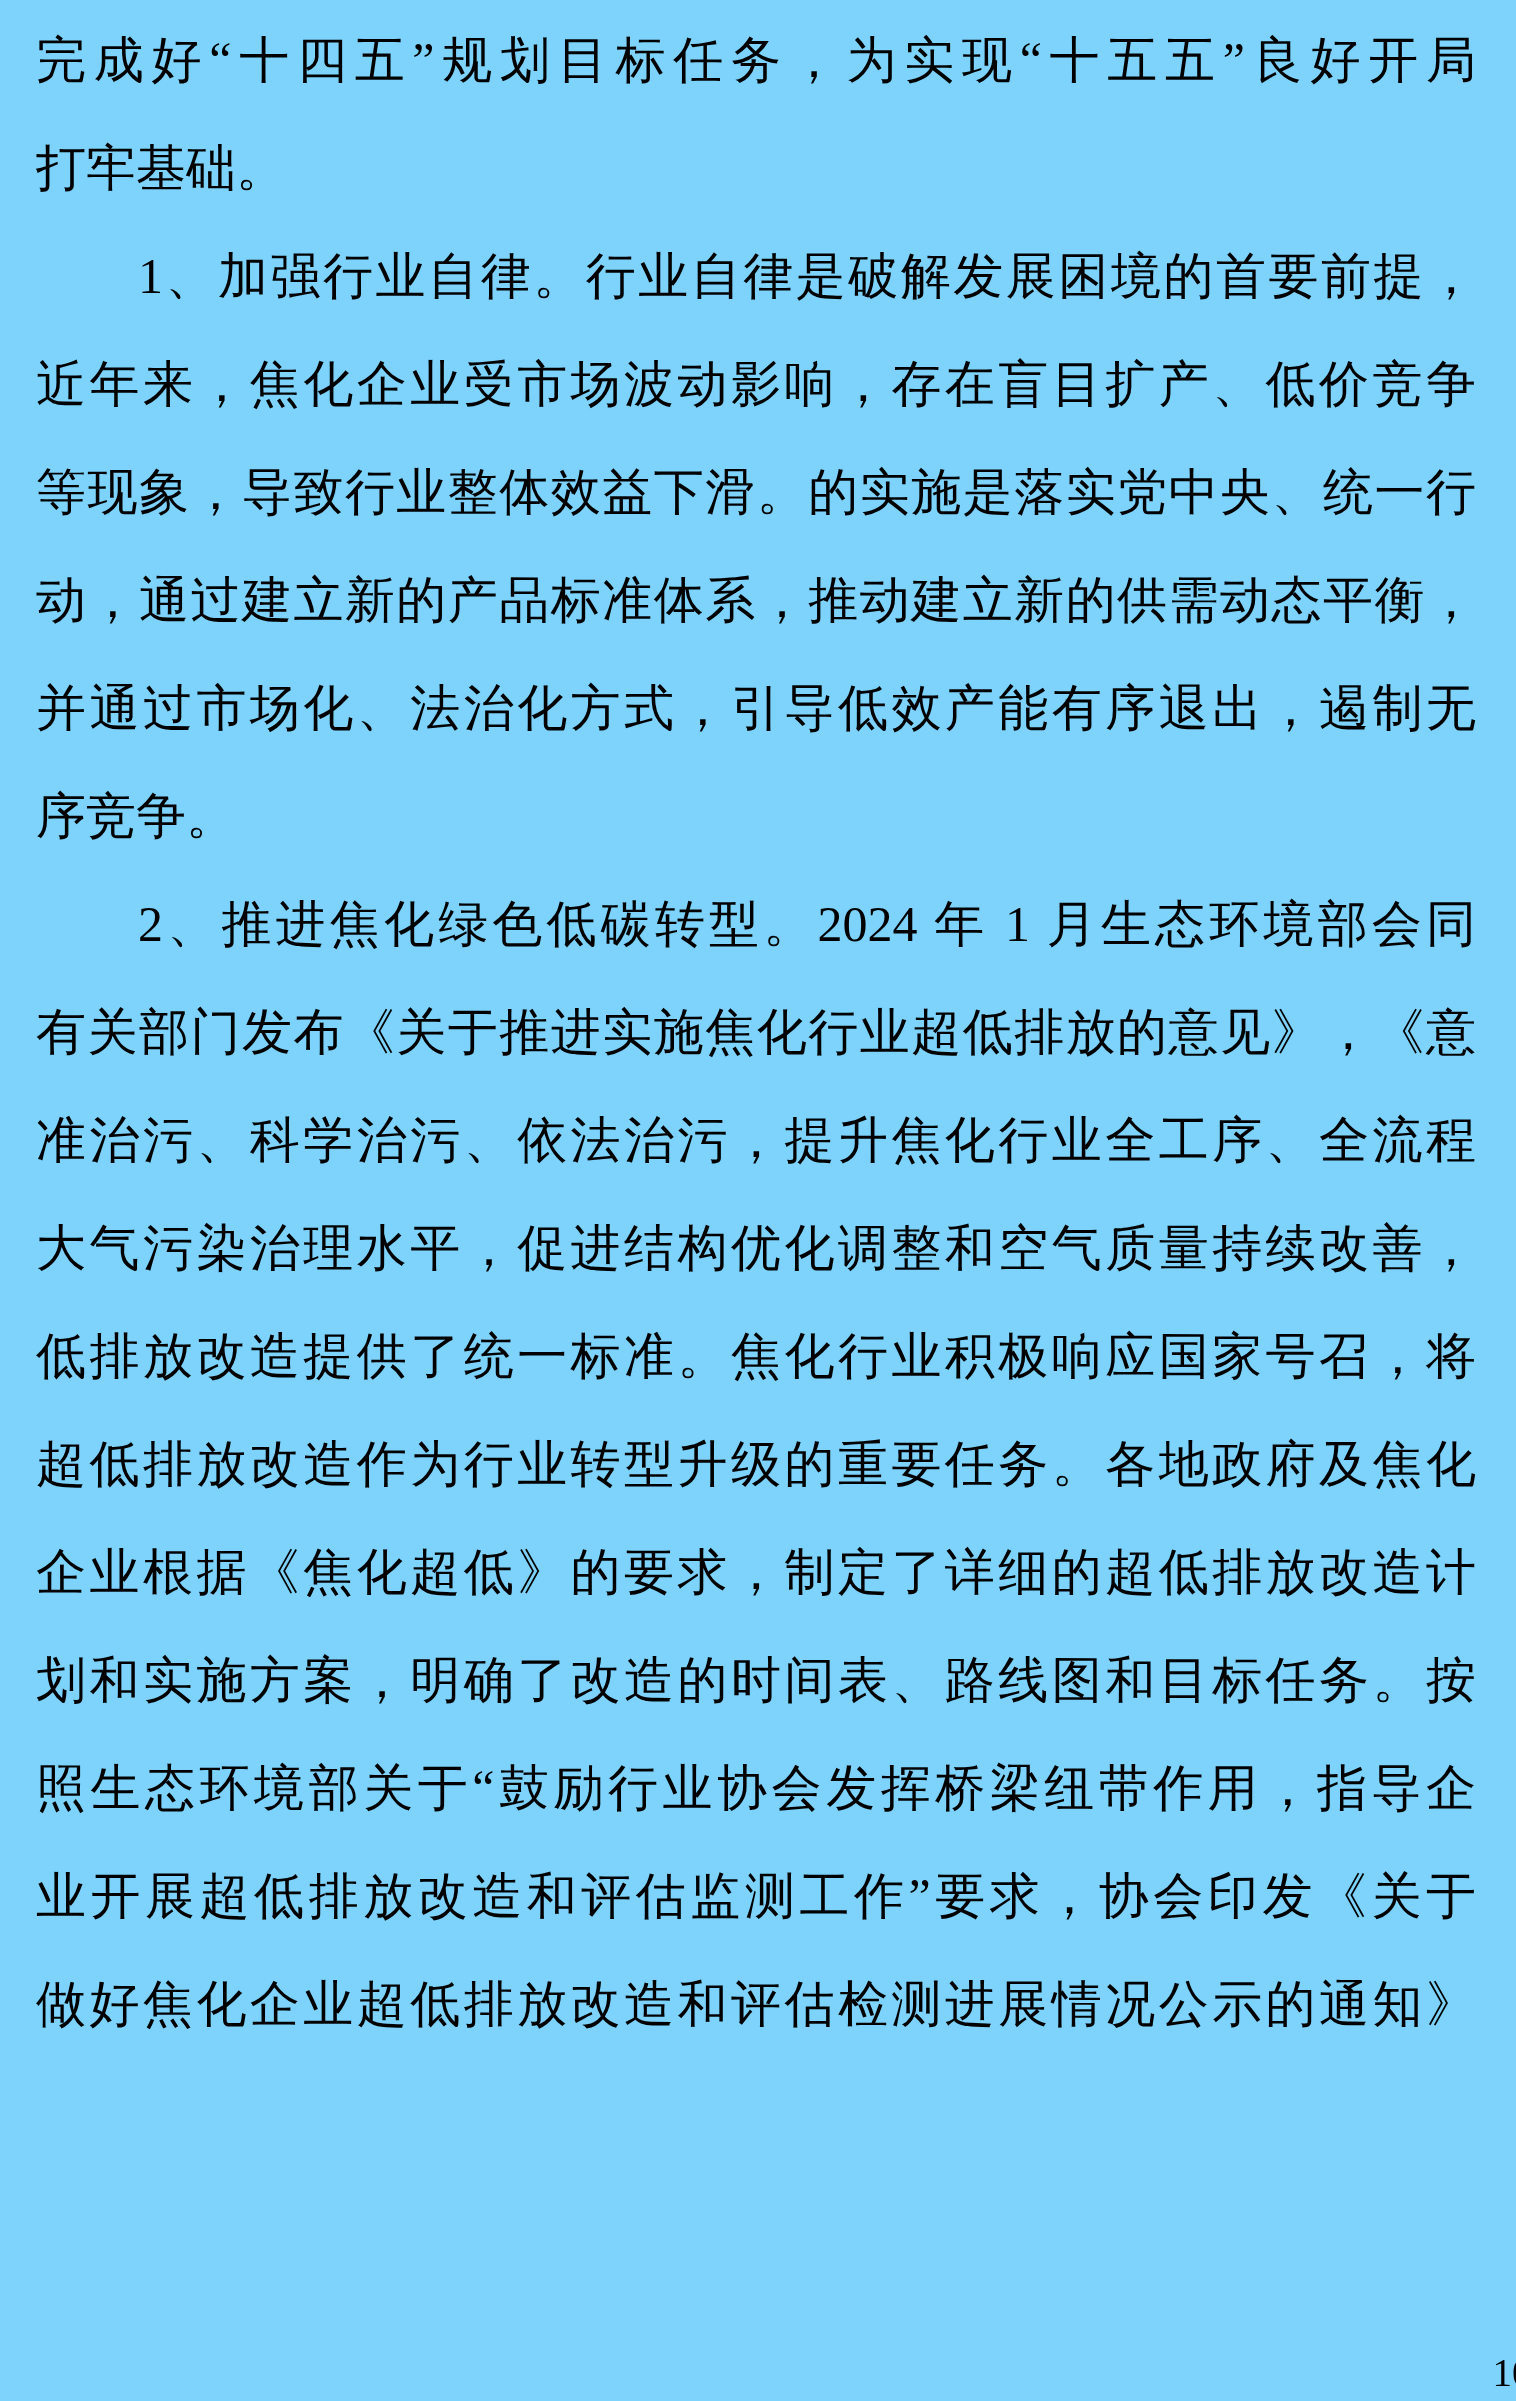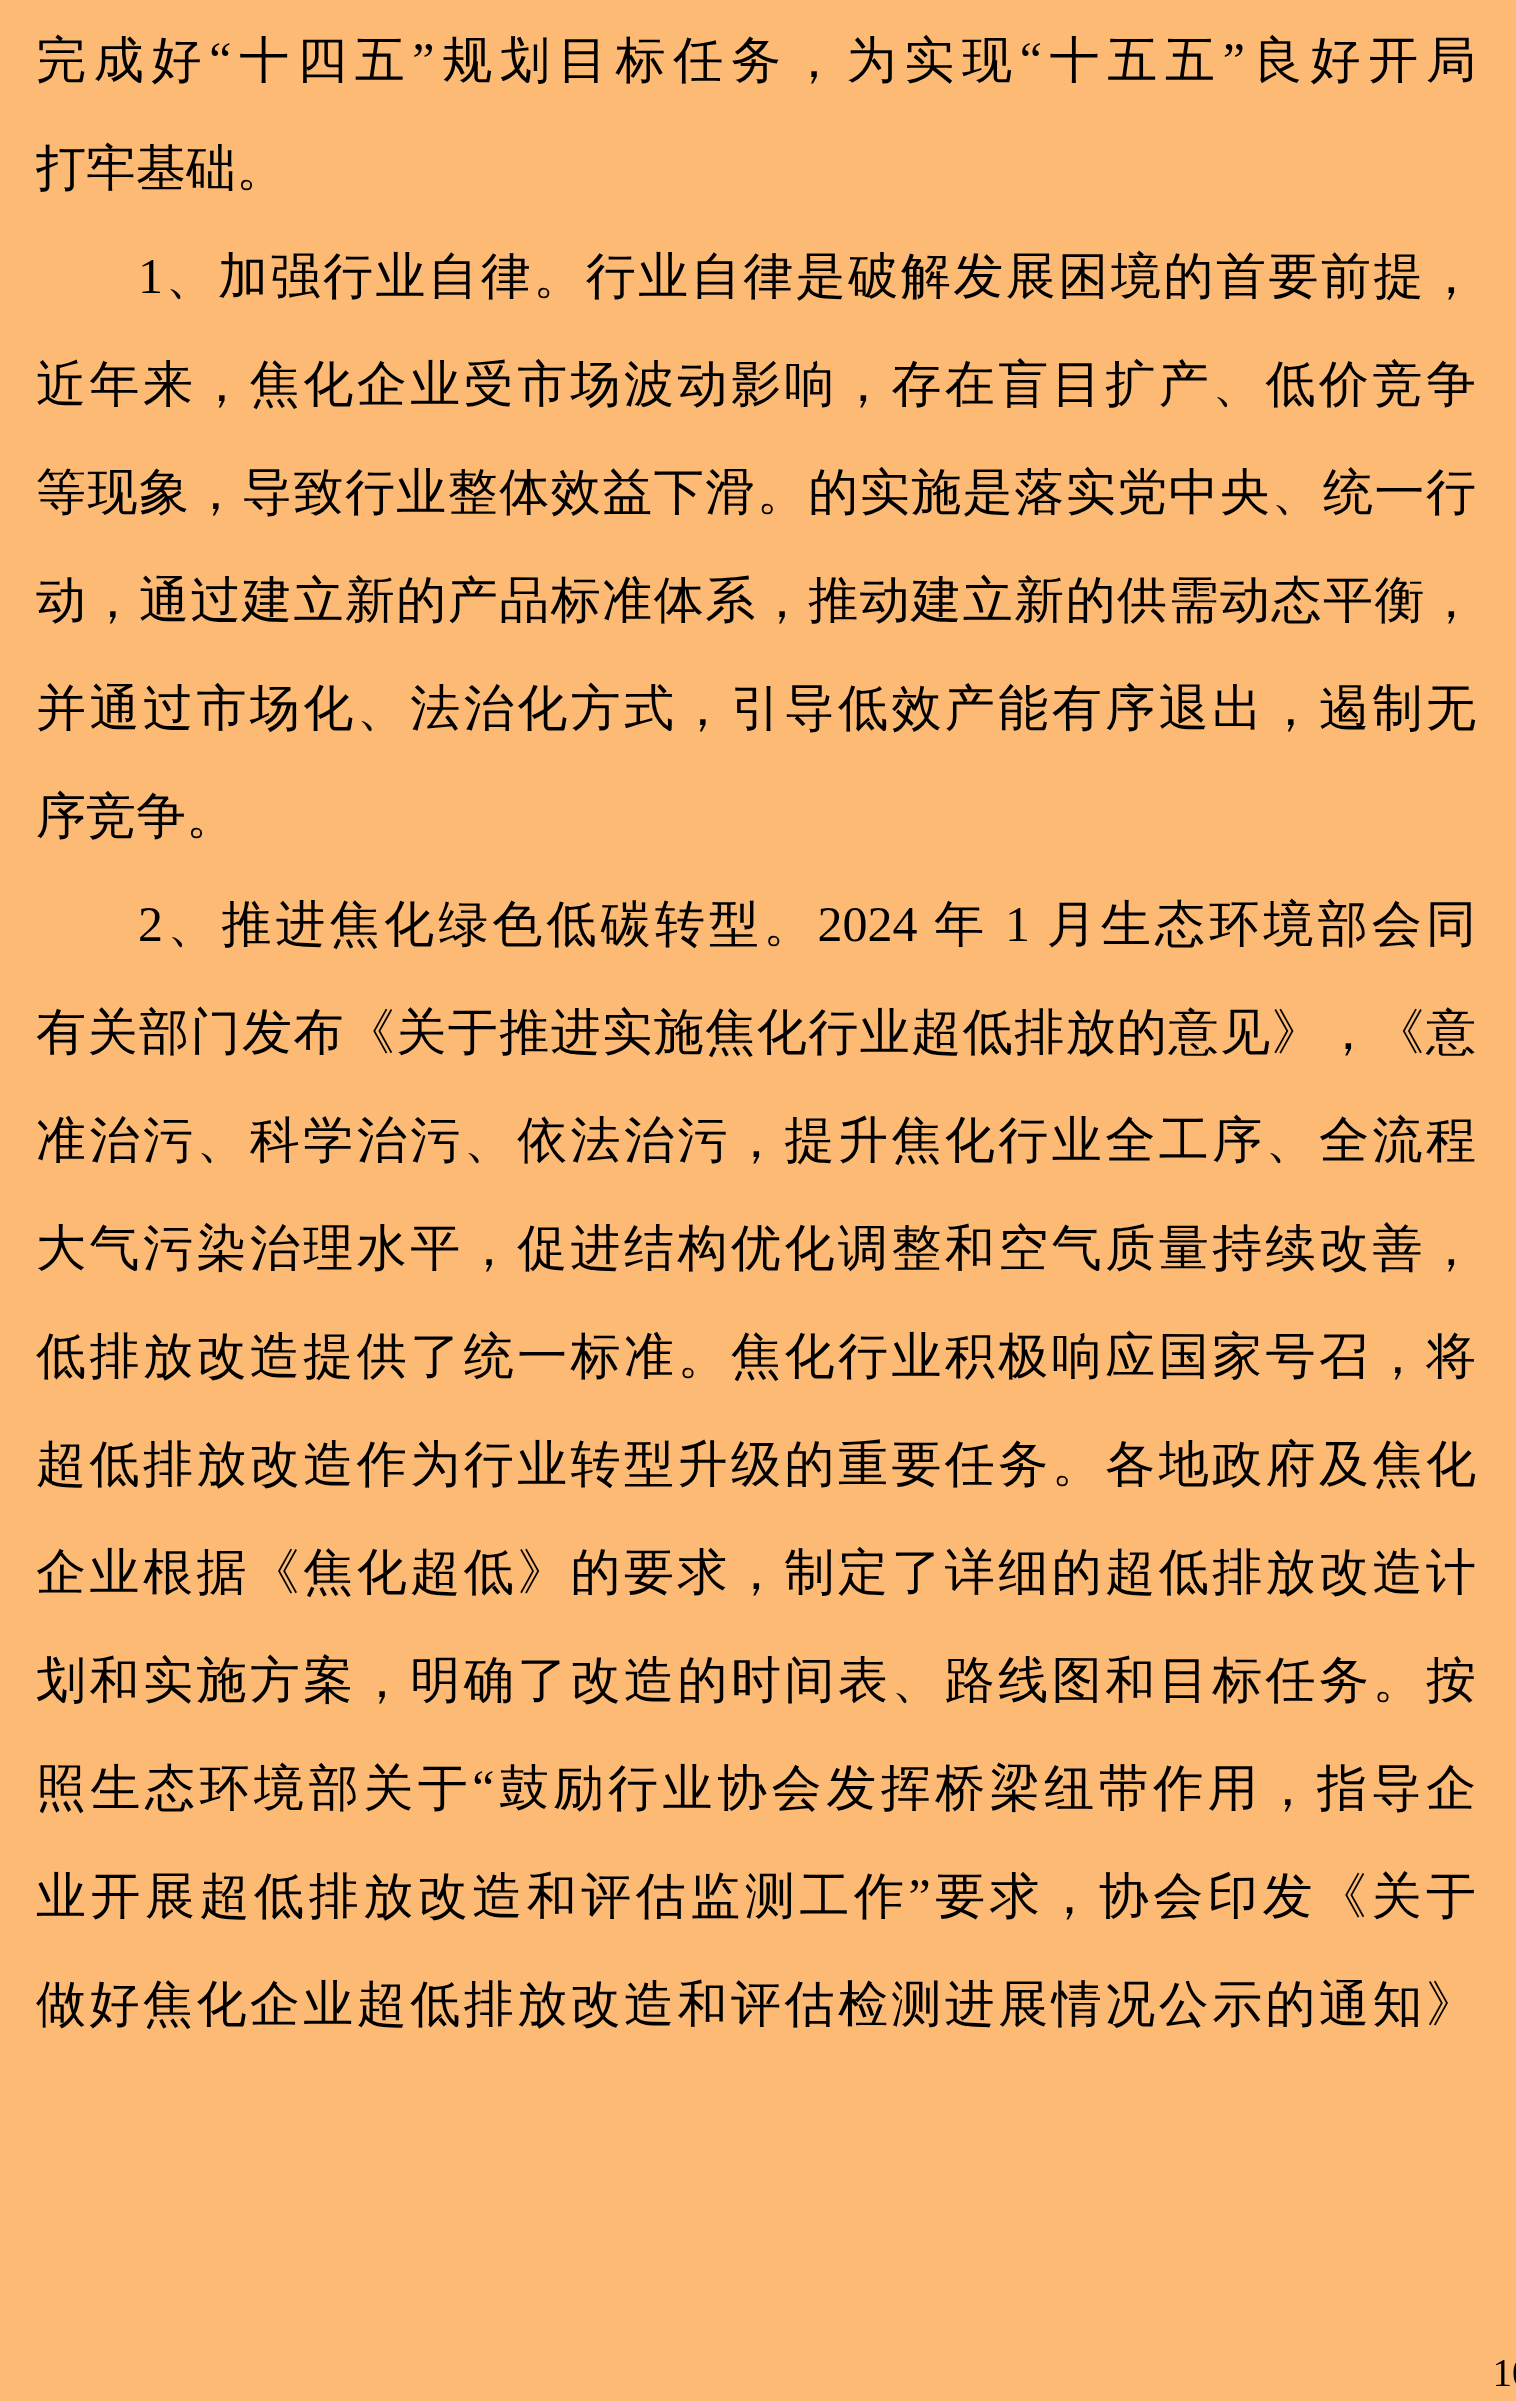--- a/index.html
+++ b/index.html
@@ -4,21 +4,21 @@
 <style>
   html, body {
     margin: 0;
     padding: 0;
     background: #ffffff;
   }
   .page {
     position: relative;
     width: 1517px;
     height: 2401px;
-    background: #fdba74;
+    background: #7dd3fc;
     color: #000000;
     font-family: "Liberation Serif", "DejaVu Serif", serif;
     overflow: hidden;
   }
   .text-block {
     position: absolute;
     top: 5.7px;
     left: 36px;
     width: 1440px;
   }

